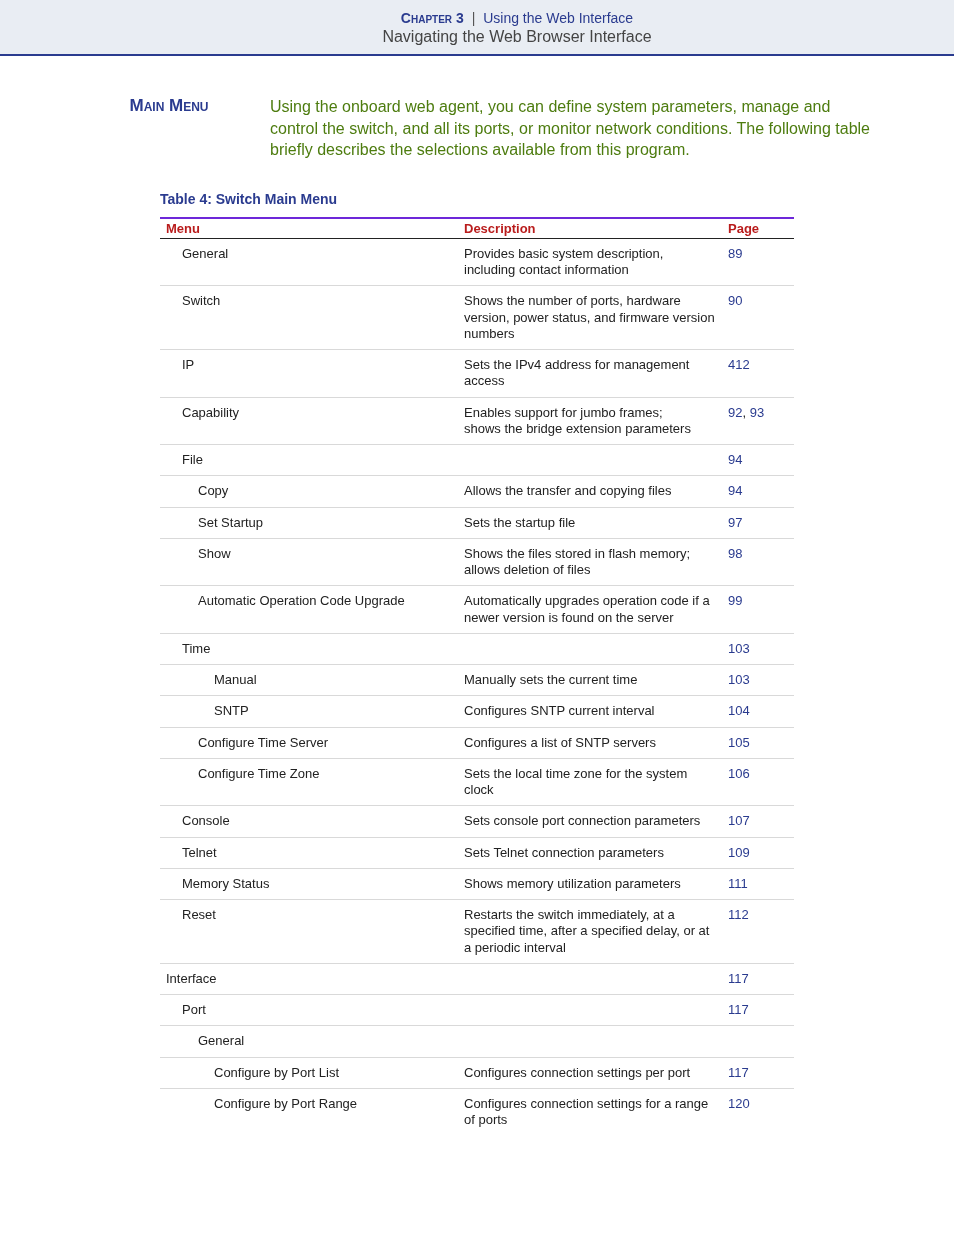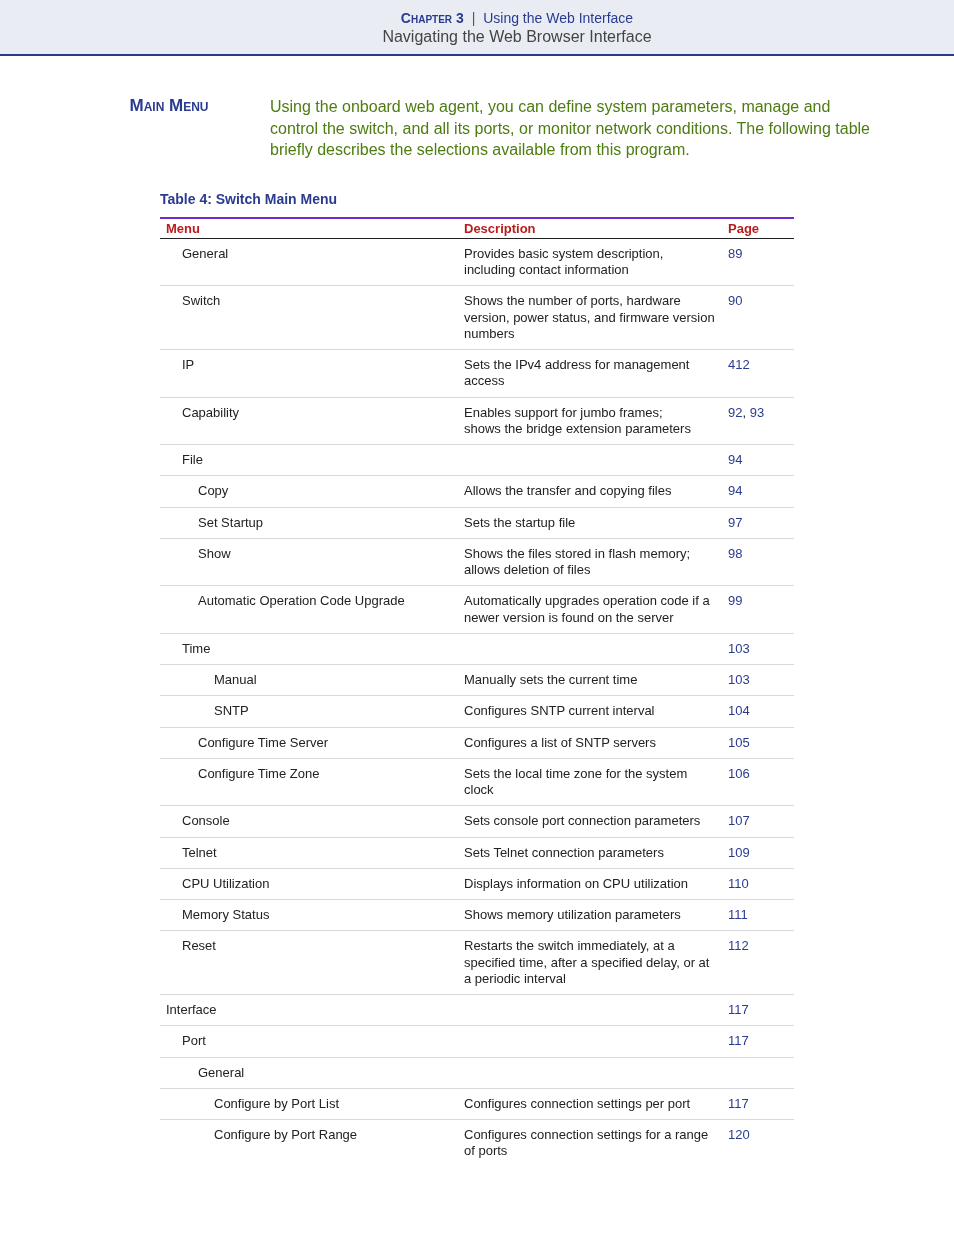--- a/index.html
+++ b/index.html
@@ -222,25 +222,20 @@
             <td><span class="indent-1">Console</span></td>
             <td>Sets console port connection parameters</td>
             <td><a class="pagelink" href="#">107</a></td>
           </tr>
           <tr>
             <td><span class="indent-1">Telnet</span></td>
             <td>Sets Telnet connection parameters</td>
             <td><a class="pagelink" href="#">109</a></td>
           </tr>
           <tr>
-            <td><span class="indent-1">CPU Utilization</span></td>
-            <td>Displays information on CPU utilization</td>
-            <td><a class="pagelink" href="#">110</a></td>
-          </tr>
-          <tr>
             <td><span class="indent-1">Memory Status</span></td>
             <td>Shows memory utilization parameters</td>
             <td><a class="pagelink" href="#">111</a></td>
           </tr>
           <tr>
             <td><span class="indent-1">Reset</span></td>
             <td>Restarts the switch immediately, at a specified time, after a specified delay, or at a periodic interval</td>
             <td><a class="pagelink" href="#">112</a></td>
           </tr>
           <tr>

